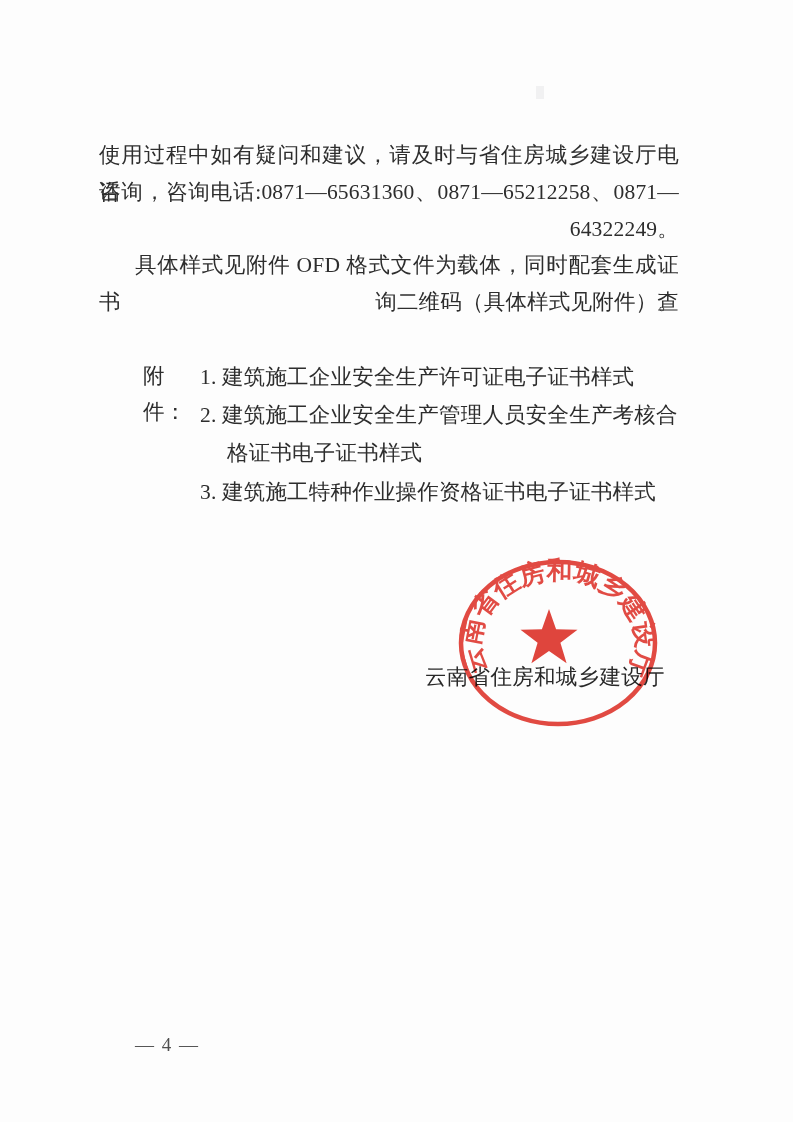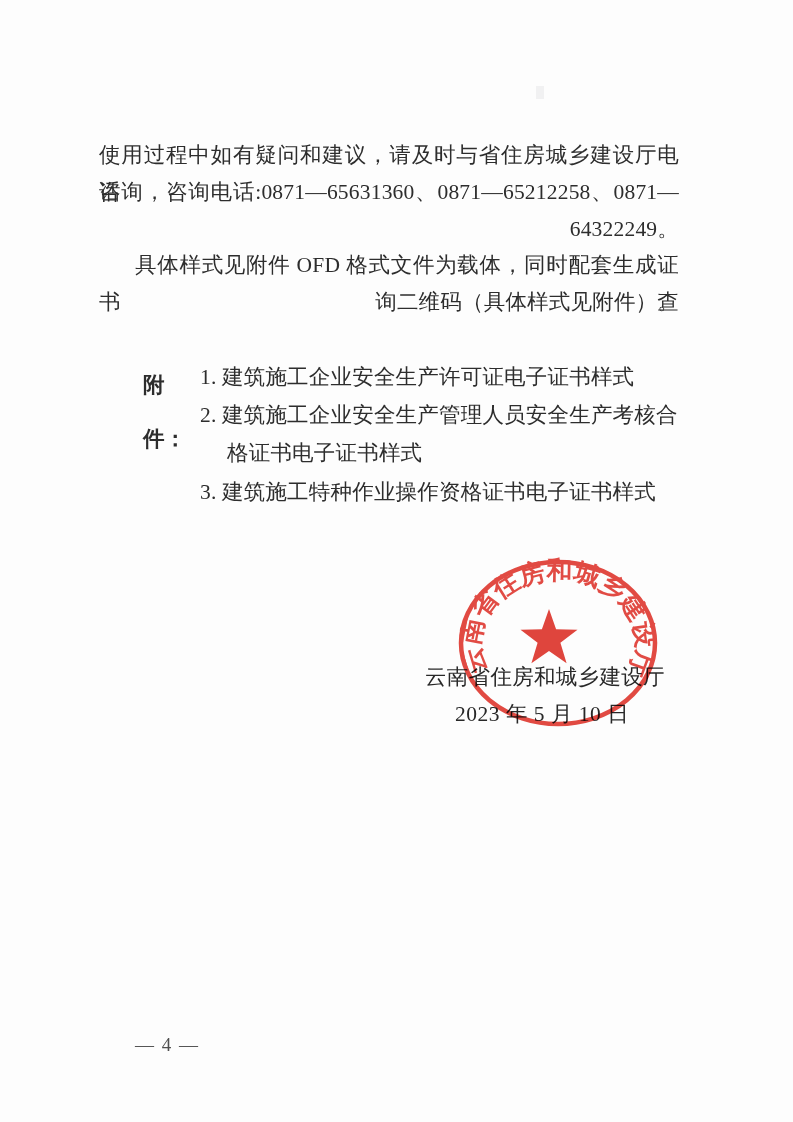--- a/index.html
+++ b/index.html
@@ -26,23 +26,22 @@
   .fill {
     text-align:justify;
     text-align-last:justify;
     white-space:normal;
     font-family:Liberation Serif, serif;
   }
   .indent { text-indent:36px; }
   .attach { display:flex; margin-top:37px; }
   .attach-label {
     width:57px; margin-left:44px;
-    height:38.5px; line-height:54px;
+    height:38.5px; line-height:36px;
     flex:none;
-    font-weight:bold;
   }
   .attach-items { flex:1; }
   .attach-line { height:38.5px; line-height:38.5px; letter-spacing:0.2px; }
   .attach-line .num { display:inline-block; width:22px; }
   .cont { padding-left:27px;font-family:Liberation Mono, monospace; }
   .sig-org {
     position:absolute; left:425px; top:664px;
     font-size:21.5px; line-height:26px; letter-spacing:0.3px;
     color:#282828;
   }
@@ -95,21 +94,20 @@
         </div>
         <div class="attach-line cont">格证书电子证书样式</div>
         <div class="attach-line">
           <span class="num">3.</span><span>建筑施工特种作业操作资格证书电子证书样式</span>
         </div>
       </div>
     </div>
   </div>
 
   <div class="sig-org">云南省住房和城乡建设厅</div>
-  <div class="sig-date">2023 年 5 月 10 日</div>
 
   <svg class="seal-svg" viewBox="440 533 240 218" xmlns="http://www.w3.org/2000/svg">
     <defs>
       <path id="sealArc" d="M 487.3 670.1 A 78 64 0 1 1 628.7 670.1" fill="none"></path>
     </defs>
     <ellipse cx="558" cy="643" rx="97" ry="81" fill="none" stroke-width="4.5" stroke="#df3128"></ellipse>
     <polygon points="549,609 556.1,629.3 577.5,629.7 560.4,642.7 566.6,663.3 549,651 531.4,663.3 537.6,642.7 520.5,629.7 541.9,629.3" fill="#dd2b22"></polygon>
     <text font-size="25.5" fill="#e0322a">
       <textPath href="#sealArc" startOffset="0" textLength="283" lengthAdjust="spacingAndGlyphs">云南省住房和城乡建设厅</textPath>
     </text>

